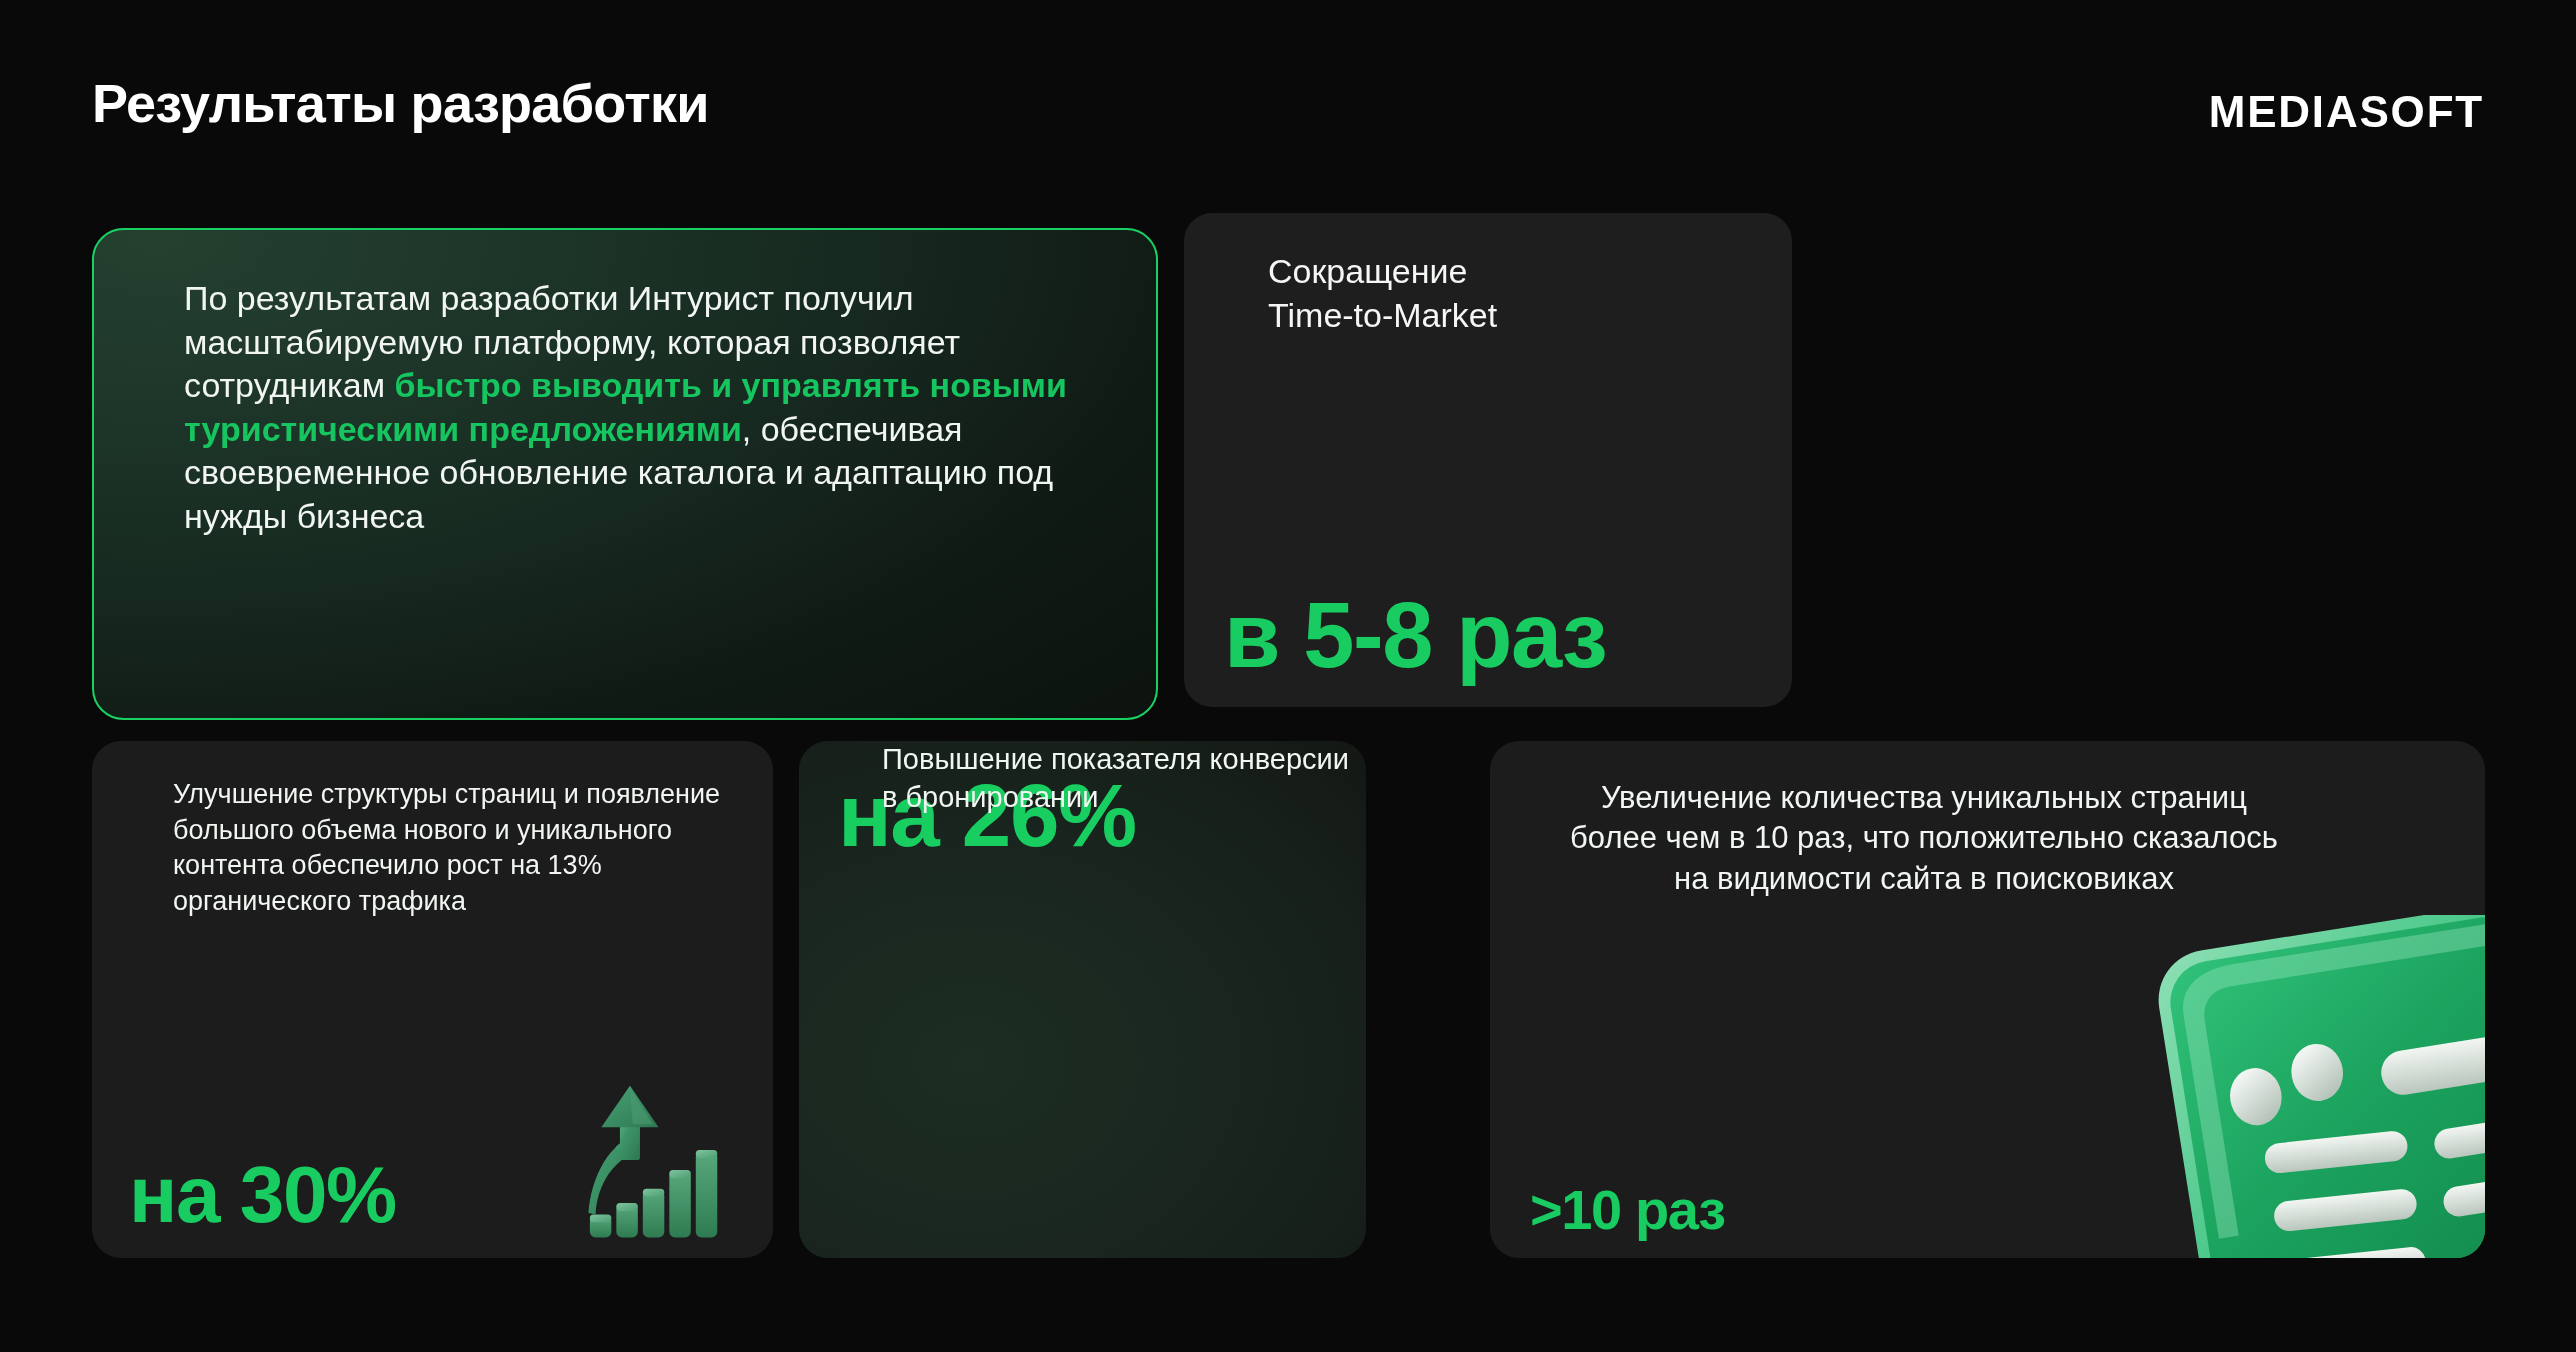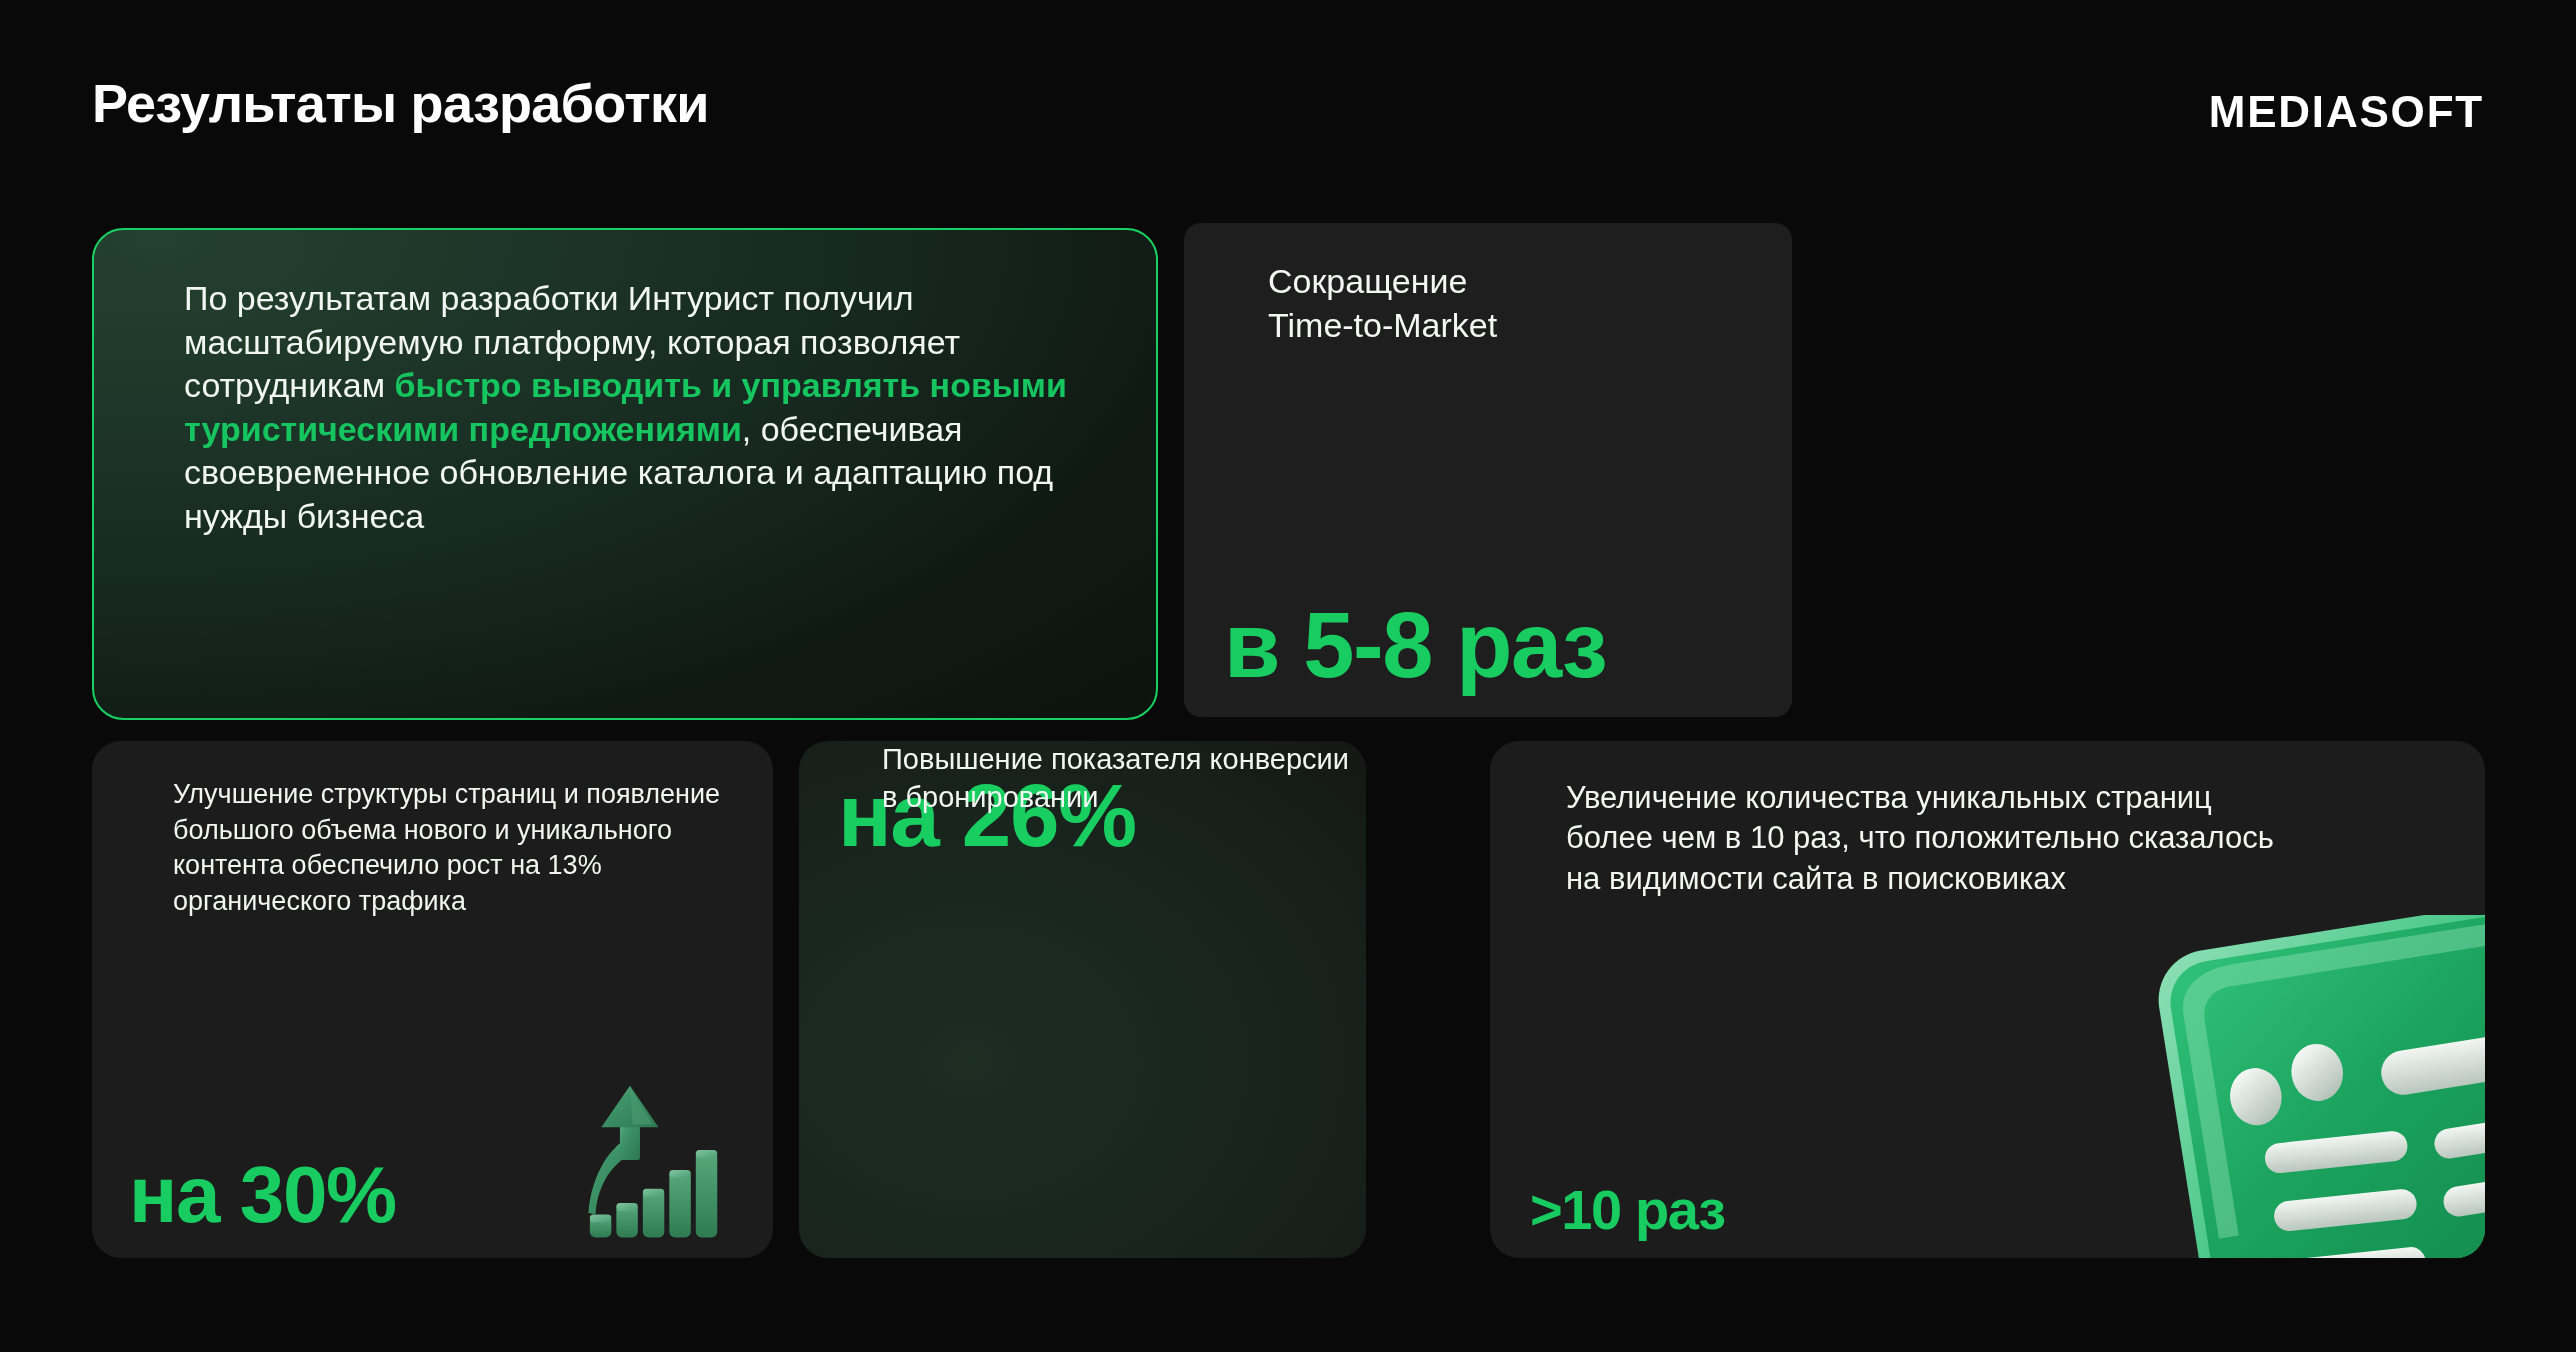--- a/index.html
+++ b/index.html
@@ -47,22 +47,22 @@
     left:92px; top:228px; width:1066px; height:492px;
     border:2.9px solid #19D163; border-radius:31.5px;
     background:
       radial-gradient(125% 135% at 6% 2%, #24402F 0%, #1D3528 28%, #16281F 55%, #101A14 78%, #0D140F 100%);
   }
   #card1 .pad{ padding:47px 46px; }
   #card1 .body-txt{ font-size:34px; line-height:1.28; }
 
   
   #card2{
-    left:1184px; top:223px; width:608px; height:494px;
-    background:#1D1E1D; border-radius:17px;
+    left:1184px; top:213px; width:608px; height:494px;
+    background:#1D1E1D; border-radius:28px;
   }
   #card2 .body-txt{ font-size:34px; line-height:1.28; color:#F4F7F4; }
   #card2 .bignum{ font-size:92px; bottom:26px; }
 
   
   #card3{
     left:1816px; top:223px; width:667px; height:494px;
     background:
       radial-gradient(115% 120% at 4% 2%, #1F3226 0%, #1B2A21 26%, #16201A 52%, #121513 76%, #101110 100%);
     border-radius:30px;
@@ -93,21 +93,21 @@
     font-size:89px; font-weight:bold; color:#19CE61;
     letter-spacing:-1.4px; line-height:1; white-space:nowrap;
   }
   #card5 .btmtxt{ position:absolute; left:39px; bottom:31.5px; }
 
   
   #card6{
     left:1490px; top:741px; width:995px; height:517px;
     background:#1B1C1B; border-radius:29px;
   }
-  #card6 .pad{ padding:37px 32px; }
+  #card6 .pad{ padding:37px 32px;text-align:center; }
   #card6 .body-txt{ font-size:31px; line-height:1.3; }
   #card6 .bignum{ font-size:56px; bottom:20px; }
 
   
   .icon-growth{
     position:absolute; right:50px; bottom:18.6px;
     width:136px; height:165px;
   }
   
   .icon-3dcard{

